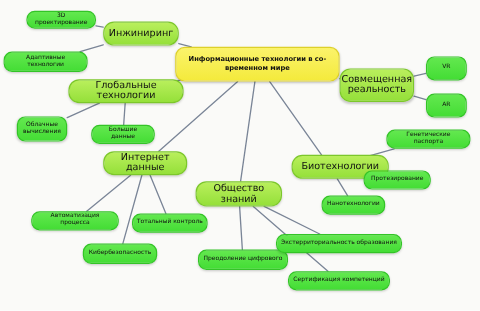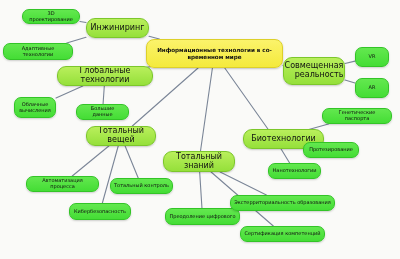--- a/index.html
+++ b/index.html
@@ -87,29 +87,29 @@
   <div id="node-layer">
       <div class="node central" style="left: 146px; top: 39px; width: 137px; height: 29px; font-size: 5.6px;">Информационные технологии в со-
 временном мире</div>
       <div class="node major" style="left: 86px; top: 18px; width: 63px; height: 20px; font-size: 8px;">Инжиниринг</div>
       <div class="node leaf" style="left: 22px; top: 9px; width: 58px; height: 15px; font-size: 5px;">3D проектирование</div>
       <div class="node leaf" style="left: 3px; top: 43px; width: 70px; height: 17px; font-size: 5px;">Адаптивные технологии</div>
       <div class="node major" style="left: 57px; top: 66px; width: 96px; height: 20px; font-size: 8px;">Глобальные технологии</div>
       <div class="node leaf" style="left: 14px; top: 97px; width: 42px; height: 21px; font-size: 5px;">Облачные
 вычисления</div>
       <div class="node leaf" style="left: 76px; top: 104px; width: 53px; height: 16px; font-size: 5px;">Большие данные</div>
-      <div class="node major" style="left: 86px; top: 126px; width: 70px; height: 20px; font-size: 8px;">Тотальный вещей</div>
+      <div class="node major" style="left: 86px; top: 126px; width: 70px; height: 20px; font-size: 8px;">Интернет данные</div>
       <div class="node leaf" style="left: 26px; top: 176px; width: 73px; height: 16px; font-size: 5px;">Автоматизация процесса</div>
       <div class="node leaf" style="left: 110px; top: 178px; width: 63px; height: 16px; font-size: 5px;">Тотальный контроль</div>
       <div class="node leaf" style="left: 69px; top: 203px; width: 62px; height: 17px; font-size: 5px;">Кибербезопасность</div>
-      <div class="node major" style="left: 163px; top: 151px; width: 72px; height: 21px; font-size: 8px;">Тотальный знаний</div>
+      <div class="node major" style="left: 163px; top: 151px; width: 72px; height: 21px; font-size: 8px;">Общество знаний</div>
       <div class="node leaf" style="left: 165px; top: 208px; width: 75px; height: 17px; font-size: 5px;">Преодоление цифрового</div>
       <div class="node leaf" style="left: 230px; top: 195px; width: 105px; height: 16px; font-size: 5px;">Экстерриториальность образования</div>
       <div class="node leaf" style="left: 240px; top: 226px; width: 85px; height: 16px; font-size: 5px;">Сертификация компетенций</div>
-      <div class="node major" style="left: 283px; top: 57px; width: 62px; height: 28px; font-size: 8px; text-align: right;">Совмещенная
+      <div class="node major" style="left: 283px; top: 57px; width: 62px; height: 28px; font-size: 8px;">Совмещенная
 реальность</div>
       <div class="node leaf" style="left: 355px; top: 47px; width: 34px; height: 20px; font-size: 5px;">VR</div>
       <div class="node leaf" style="left: 355px; top: 78px; width: 34px; height: 20px; font-size: 5px;">AR</div>
       <div class="node major" style="left: 243px; top: 129px; width: 81px; height: 20px; font-size: 8px;">Биотехнологии</div>
       <div class="node leaf" style="left: 322px; top: 108px; width: 70px; height: 16px; font-size: 5px;">Генетические паспорта</div>
       <div class="node leaf" style="left: 303px; top: 142px; width: 56px; height: 16px; font-size: 5px;">Протезирование</div>
       <div class="node leaf" style="left: 268px; top: 163px; width: 53px; height: 16px; font-size: 5px;">Нанотехнологии</div>
     </div>
 </div>
 

